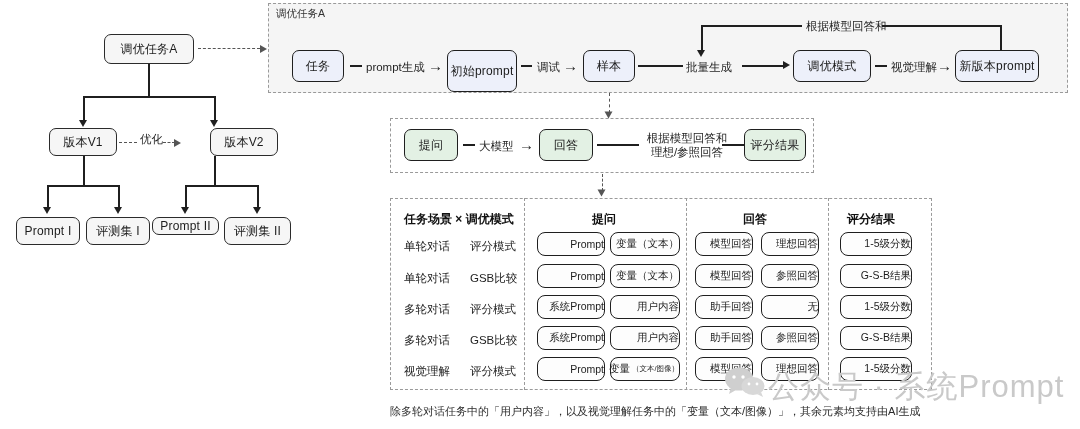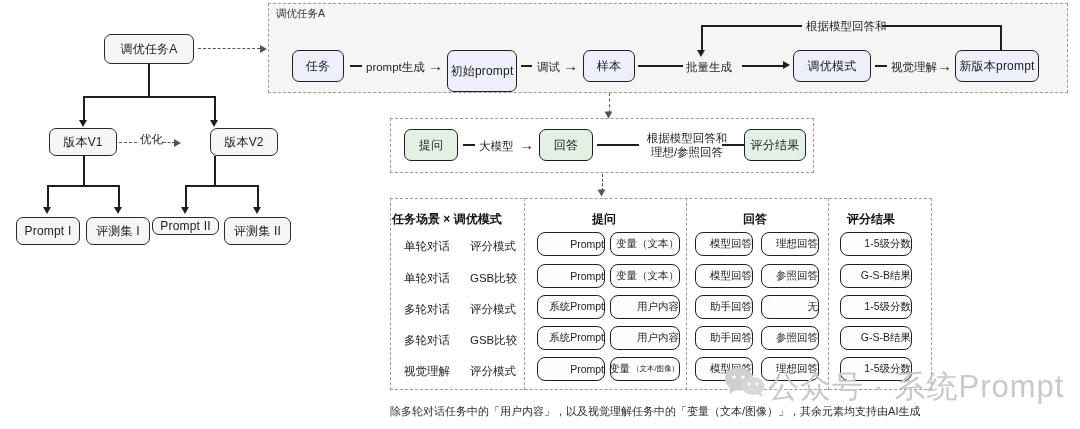--- a/index.html
+++ b/index.html
@@ -231,21 +231,21 @@
 
 <div class="dln v" style="left:602px;top:174px;height:17px;"></div>
 <div class="arrow-r-d" style="left:598px;top:189px;transform:rotate(90deg);"></div>
 
 <div class="dashbox clear" style="left:390px;top:198px;width:542px;height:192px;"></div>
 
 <div class="vsep" style="left:524px;top:198px;height:192px;"></div>
 <div class="vsep" style="left:686px;top:198px;height:192px;"></div>
 <div class="vsep" style="left:828px;top:198px;height:192px;"></div>
 
-<div class="tbl-head" style="left:392px;top:211px;">任务场景 × 调优模式</div>
+<div class="tbl-head" style="left:404px;top:211px;">任务场景 × 调优模式</div>
 <div class="tbl-head" style="left:592px;top:211px;">提问</div>
 <div class="tbl-head" style="left:743px;top:211px;">回答</div>
 <div class="tbl-head" style="left:847px;top:211px;">评分结果</div>
 
 <div>
   <div class="tbl-cell" style="left:404px;top:239px;">单轮对话</div>
   <div class="tbl-cell" style="left:470px;top:239px;">评分模式</div>
   <div class="chip" style="left:537px;top:232px;width:68px;height:24px;">
     <span>Prompt</span>
   </div>

